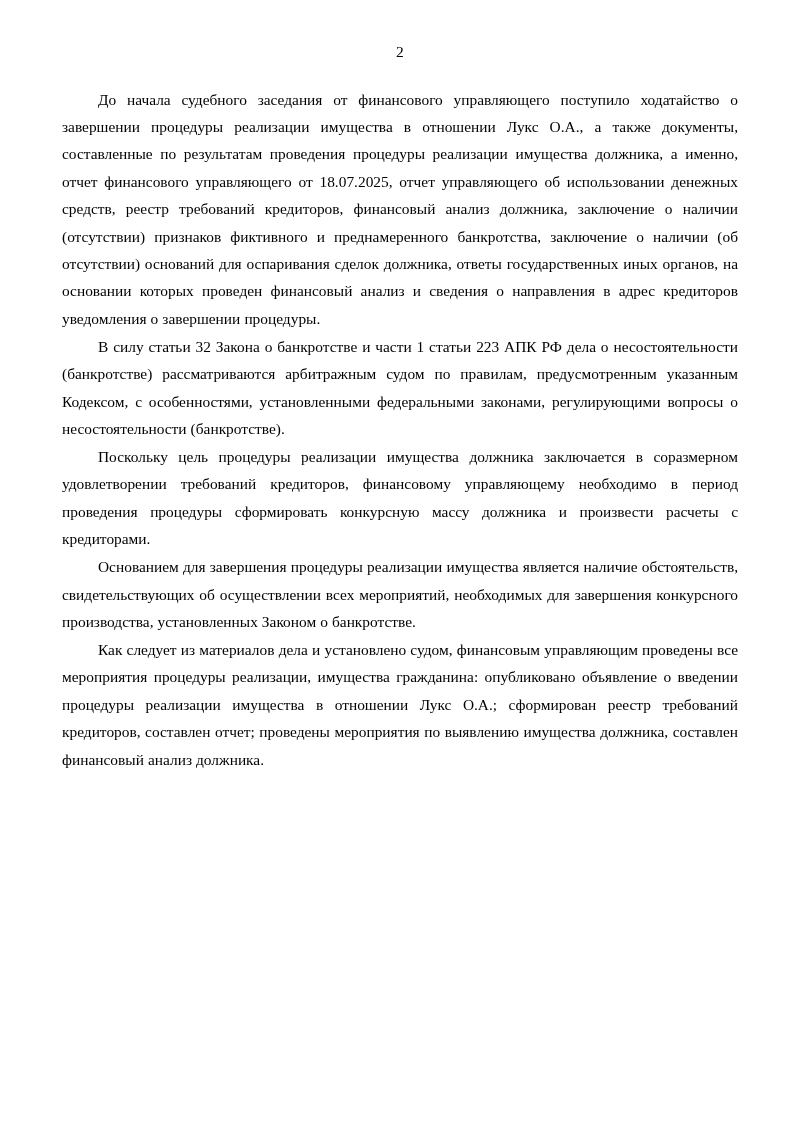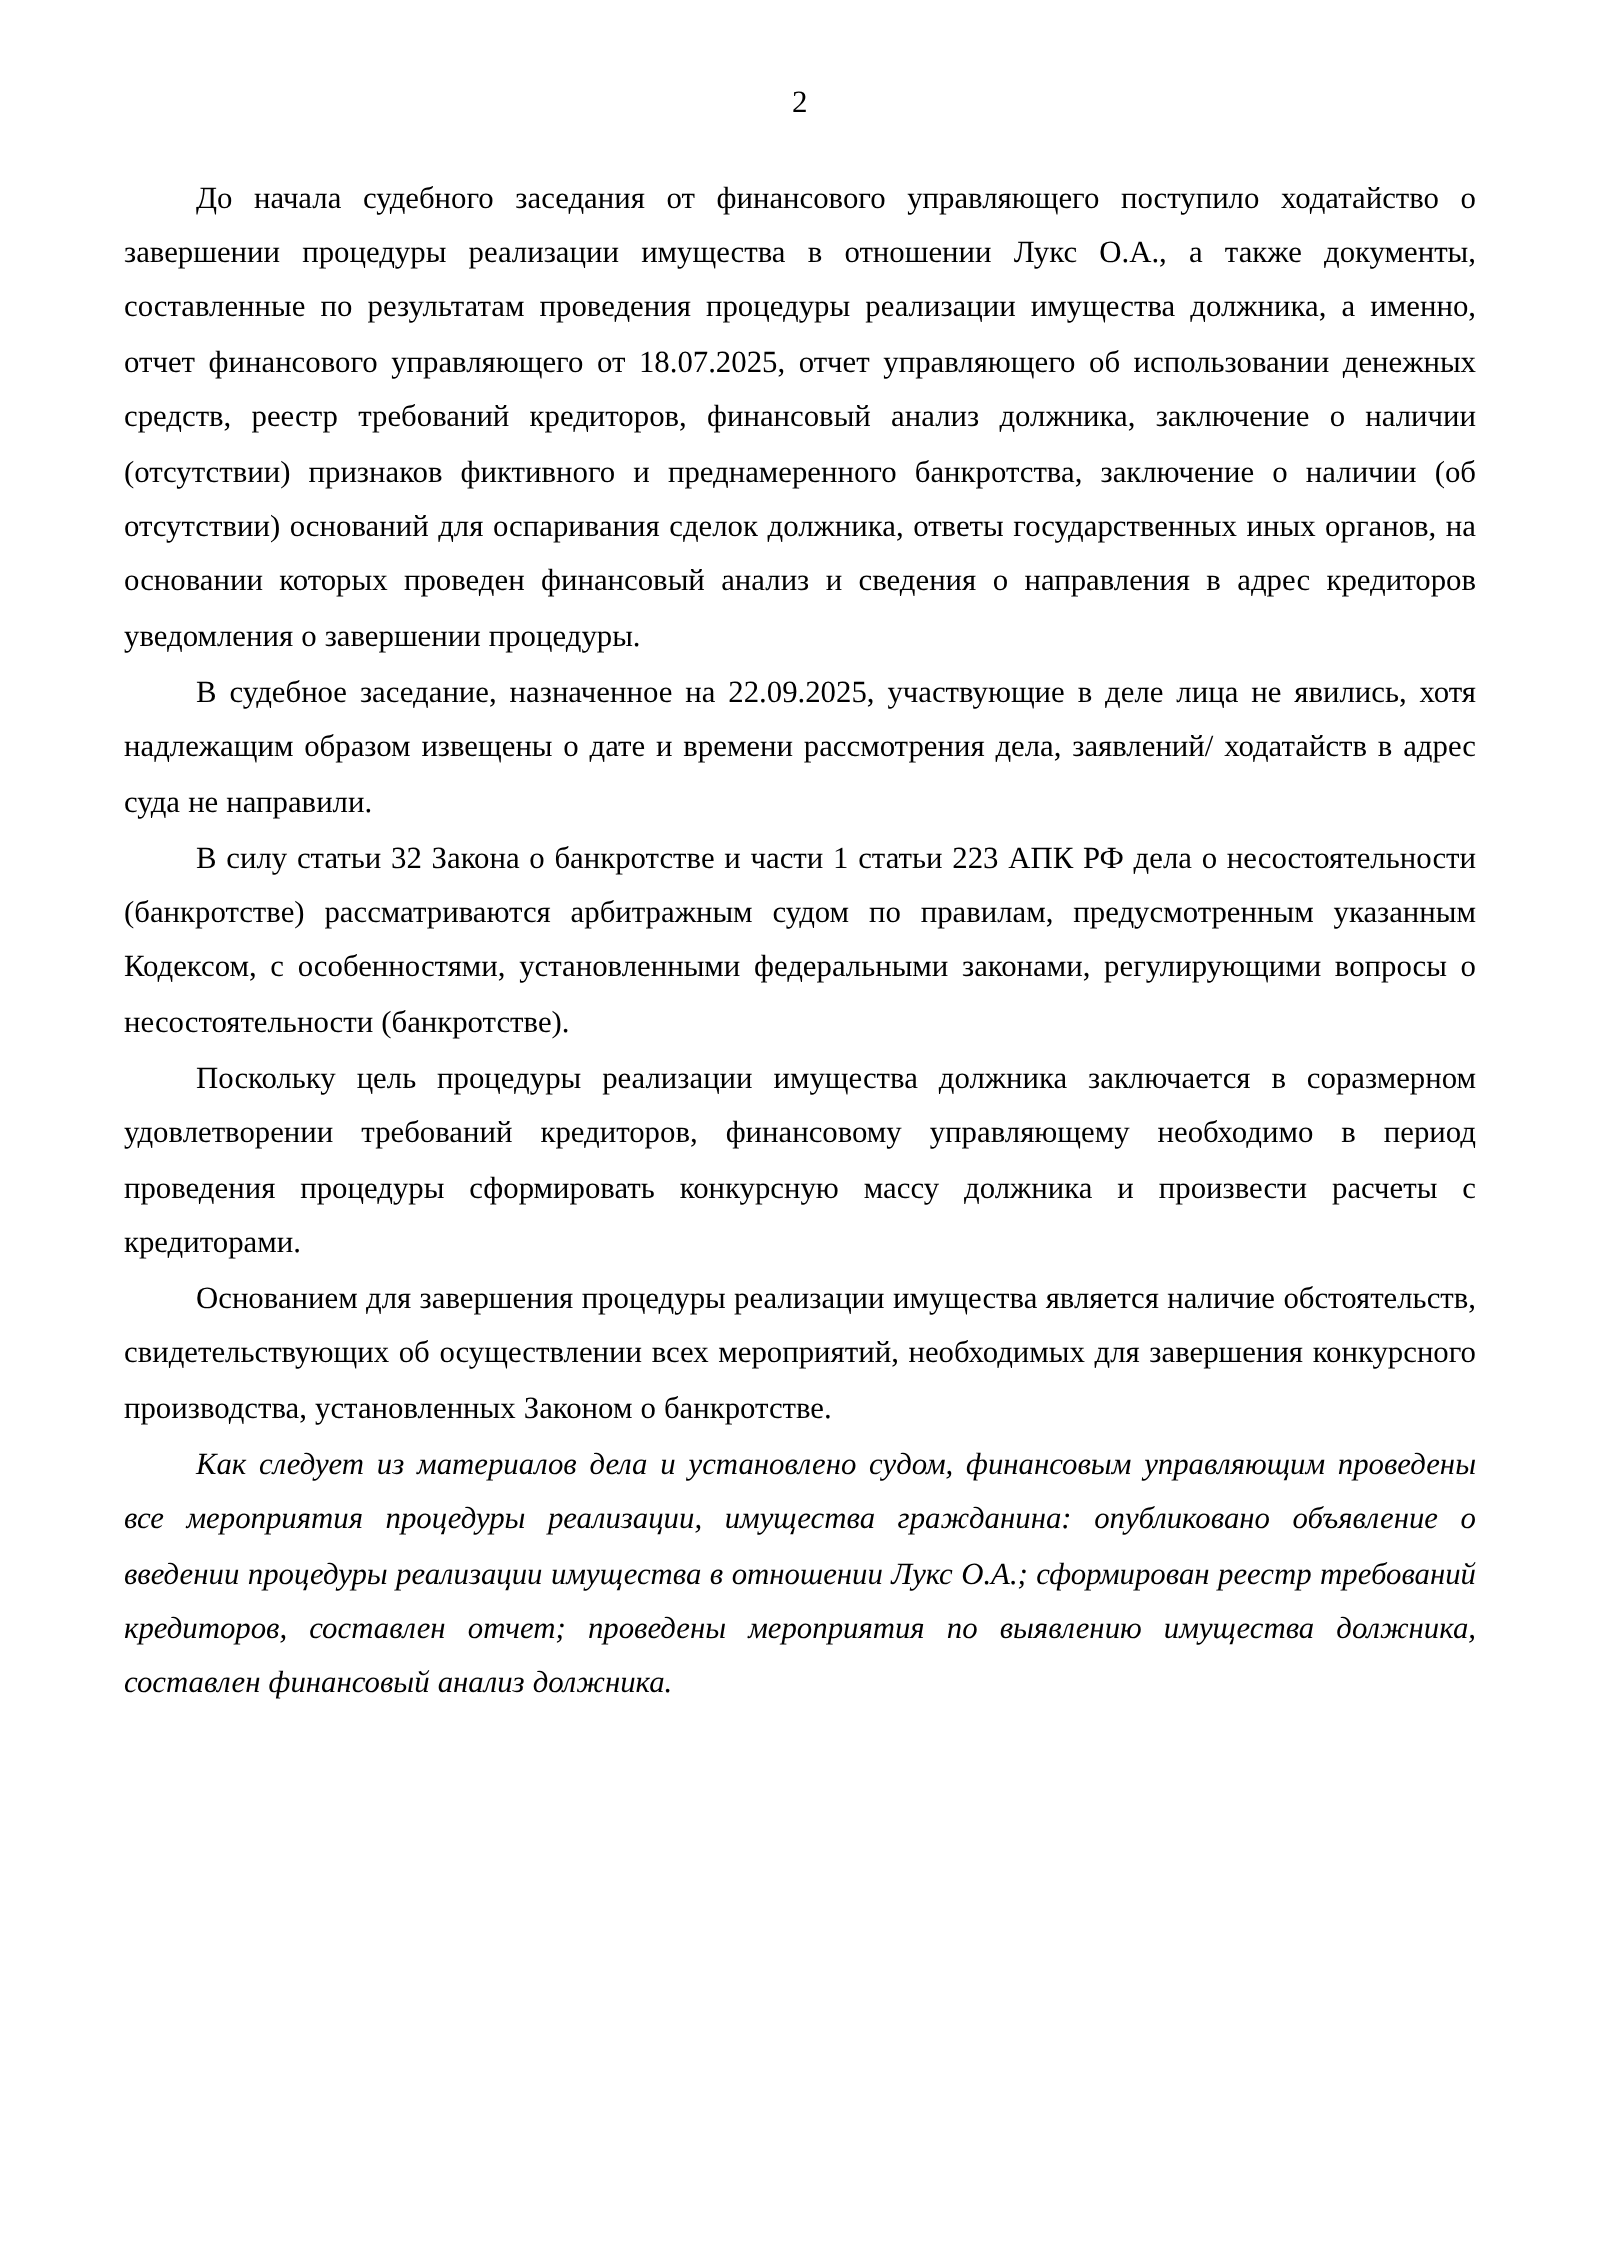--- a/index.html
+++ b/index.html
@@ -35,32 +35,30 @@
     font-size: 15.4px;
     line-height: 1.78;
     text-align: justify;
     text-justify: inter-word;
     text-indent: 36px;
     hyphens: none;
     word-spacing: 0.2px;
   }
   .body-text p:last-child {
     margin-bottom: 12px;
-    font-style: italic;
   }
 </style>
 </head>
 <body>
 
 <div class="page">
 
   <div class="page-number">2</div>
 
   <div class="body-text">
     <p>До начала судебного заседания от финансового управляющего поступило ходатайство о завершении процедуры реализации имущества в отношении Лукс О.А., а также документы, составленные по результатам проведения процедуры реализации имущества должника, а именно, отчет финансового управляющего от 18.07.2025, отчет управляющего об использовании денежных средств, реестр требований кредиторов, финансовый анализ должника, заключение о наличии (отсутствии) признаков фиктивного и преднамеренного банкротства, заключение о наличии (об отсутствии) оснований для оспаривания сделок должника, ответы государственных иных органов, на основании которых проведен финансовый анализ и сведения о направления в адрес кредиторов уведомления о завершении процедуры.</p>
-    <p>В судебное заседание, назначенное на 22.09.2025, участвующие в деле лица не явились, хотя надлежащим образом извещены о дате и времени рассмотрения дела, заявлений/ ходатайств в адрес суда не направили.</p>
     <p>В силу статьи 32 Закона о банкротстве и части 1 статьи 223 АПК РФ дела о несостоятельности (банкротстве) рассматриваются арбитражным судом по правилам, предусмотренным указанным Кодексом, с особенностями, установленными федеральными законами, регулирующими вопросы о несостоятельности (банкротстве).</p>
     <p>Поскольку цель процедуры реализации имущества должника заключается в соразмерном удовлетворении требований кредиторов, финансовому управляющему необходимо в период проведения процедуры сформировать конкурсную массу должника и произвести расчеты с кредиторами.</p>
     <p>Основанием для завершения процедуры реализации имущества является наличие обстоятельств, свидетельствующих об осуществлении всех мероприятий, необходимых для завершения конкурсного производства, установленных Законом о банкротстве.</p>
     <p>Как следует из материалов дела и установлено судом, финансовым управляющим проведены все мероприятия процедуры реализации, имущества гражданина: опубликовано объявление о введении процедуры реализации имущества в отношении Лукс О.А.; сформирован реестр требований кредиторов, составлен отчет; проведены мероприятия по выявлению имущества должника, составлен финансовый анализ должника.</p>
   </div>
 
 </div>
 
 </body></html>

